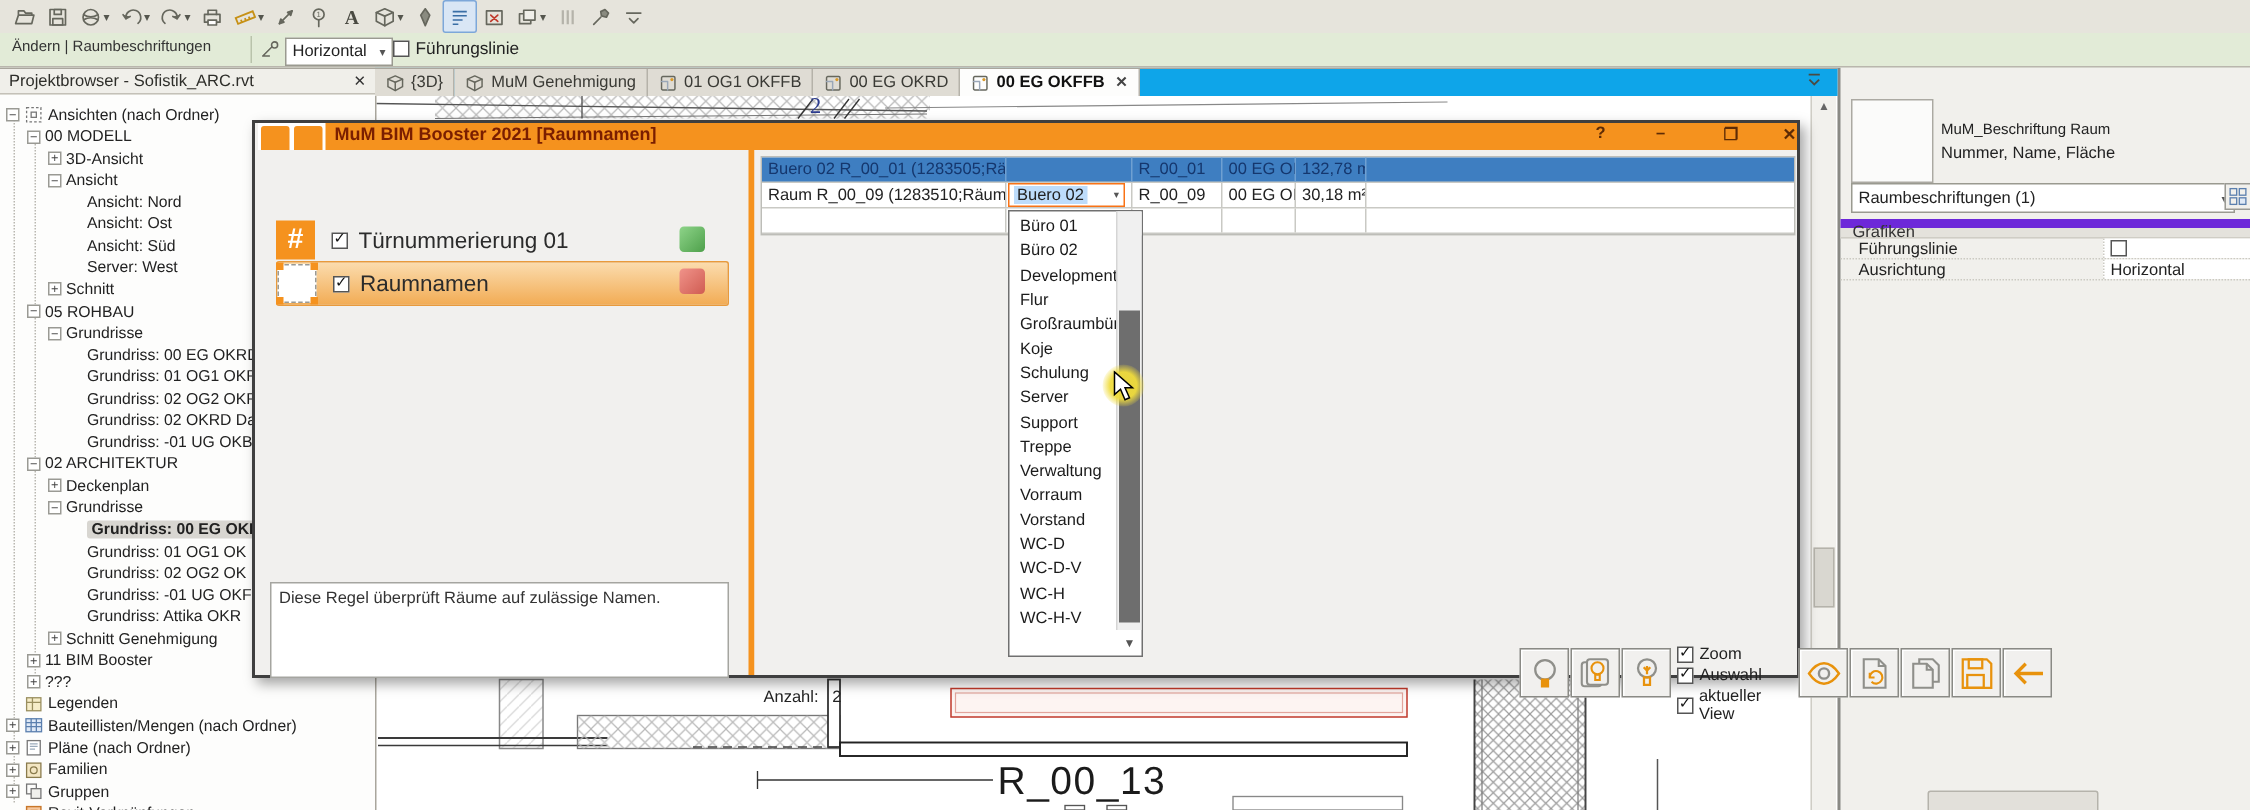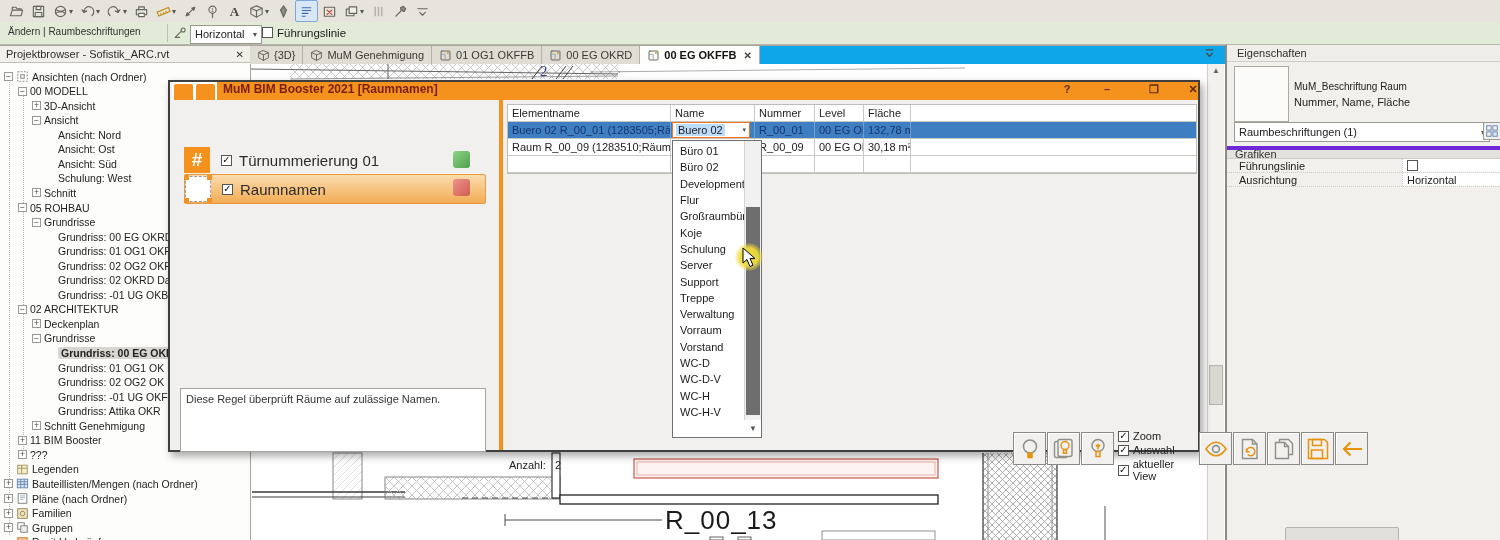--- a/index.html
+++ b/index.html
@@ -103,21 +103,21 @@
   #cursor{left:742px;top:247px;z-index:71}
 
   
   #props{left:1225px;top:45px;width:275px;height:495px;background:#F1F0EC;border-left:2px solid #8a8a85;box-sizing:border-box;z-index:3}
   #props-header{left:0;top:0;width:100%;height:17px;background:#EFEEE9;border-bottom:1px solid #CFCDC5;display:flex;align-items:center;padding-left:10px;box-sizing:border-box}
   #type-preview{left:7px;top:21px;width:53px;height:54px;background:#FBFBFA;border:1px solid #ABA9A2}
   #type-name{left:67px;top:36px;font-size:10px;color:#222}
   #type-desc{left:67px;top:51px;font-size:11px;color:#222}
   #type-selector{left:7px;top:77px;width:246px;height:18px}
   #edit-type-btn{left:256px;top:77px;width:18px;height:18px;background:#F1F0EC;border:1px solid #9a9a94;display:flex;align-items:center;justify-content:center;box-sizing:border-box}
-  .psec{left:0;width:100%;height:13px;background:#E4E2DC;border-top:4px solid #6d28d9;border-bottom:1px solid #CFCDC5;
+  .psec{left:0;width:100%;height:13px;background:#E4E2DC;border-top:6px solid #6d28d9;border-bottom:1px solid #CFCDC5;
         display:flex;align-items:center;padding-left:8px;box-sizing:border-box;font-size:11px;color:#333}
   .prow{left:0;width:100%;height:14px;display:flex;border-bottom:1px dotted #CCCAC2;box-sizing:border-box}
   .prow .pl{width:175px;padding-left:12px;display:flex;align-items:center;font-size:11px;box-sizing:border-box}
   .prow .pv{flex:1;background:#fff;border-left:1px dotted #CCCAC2;display:flex;align-items:center;padding-left:4px;font-size:11px}
   #partial-btn{left:58px;top:482px;width:112px;height:13px;background:#E2E0DA;border:1px solid #B5B3AB;border-radius:2px}
 </style>
 </head>
 <body>
 
 <div id="qat" class="abs">
@@ -338,21 +338,21 @@
     <div class="trow" style="top: 79.3px; left: 46px;">
       <span style="width:12px;flex:none"></span>
       <span class="tlabel">Ansicht: Ost</span>
     </div>
     <div class="trow" style="top: 93.8px; left: 46px;">
       <span style="width:12px;flex:none"></span>
       <span class="tlabel">Ansicht: Süd</span>
     </div>
     <div class="trow" style="top: 108.4px; left: 46px;">
       <span style="width:12px;flex:none"></span>
-      <span class="tlabel">Schulung: West</span>
+      <span class="tlabel">Server: West</span>
     </div>
     <div class="trow" style="top: 122.9px; left: 32px;">
       <span class="texp">+</span>
       <span class="tlabel">Schnitt</span>
     </div>
     <div class="trow" style="top: 137.5px; left: 18px;">
       <span class="texp">−</span>
       <span class="tlabel">05 ROHBAU</span>
     </div>
     <div class="trow" style="top: 152px; left: 32px;">
@@ -524,23 +524,20 @@
   </svg>
   <div id="room-label" class="abs" style="left:415px;top:442px">R_00_13</div>
   <div id="grid-bubble" class="abs" style="left:290px;top:0px">2</div>
 </div>
 <div id="vscroll" class="abs">
   <div class="scroll-ar" style="margin-top:3px">▲</div>
 </div>
 <div id="vthumb" class="abs"></div>
 
 <div id="props" class="abs">
-  <div id="props-header" class="abs">
-    <span style="font-size:11px;color:#2e2e2a">Eigenschaften</span>
-  </div>
   <div id="type-preview" class="abs"></div>
   <div id="type-name" class="abs">MuM_Beschriftung Raum</div>
   <div id="type-desc" class="abs">Nummer, Name, Fläche</div>
   <div id="type-selector" class="abs combo">
     <span>Raumbeschriftungen (1)</span>
     <span class="chev">▾</span>
   </div>
   <div id="edit-type-btn" class="abs">
       <svg viewBox="0 0 16 16" fill="none" stroke="#5b7fae" stroke-width="1" width="14" height="14">
         <rect x="2" y="2" width="5" height="5"></rect>
@@ -599,28 +596,20 @@
           <span class="cb" style="margin-left:5px">✓</span>
           <span class="rule-label">Raumnamen</span>
         </div>
         <span class="status-sq" style="left: 283px; top: 79px; background: linear-gradient(135deg, rgb(240, 147, 138), rgb(208, 92, 82));"></span>
       </div>
     <div id="rule-desc" class="abs">Diese Regel überprüft Räume auf zulässige Namen.</div>
   </div>
   <div id="dlg-divider" class="abs"></div>
   <div id="dlg-right" class="abs">
     <div id="tbl" class="abs">
-      <div class="trowt hrow" id="tbl-head">
-          <span class="tcell c0">Elementname</span>
-          <span class="tcell c1">Name</span>
-          <span class="tcell c2">Nummer</span>
-          <span class="tcell c3">Level</span>
-          <span class="tcell c4">Fläche</span>
-          <span class="tcell c5"></span>
-        </div>
       <div id="tbl-body">
           <div class="trowt rsel">
             <span class="tcell c0">Buero 02 R_00_01 (1283505;Räume)</span>
             <span class="tcell c1"></span>
             <span class="tcell c2">R_00_01</span>
             <span class="tcell c3">00 EG OKFFB</span>
             <span class="tcell c4">132,78 m²</span>
             <span class="tcell c5"></span>
           </div>
           <div class="trowt">

